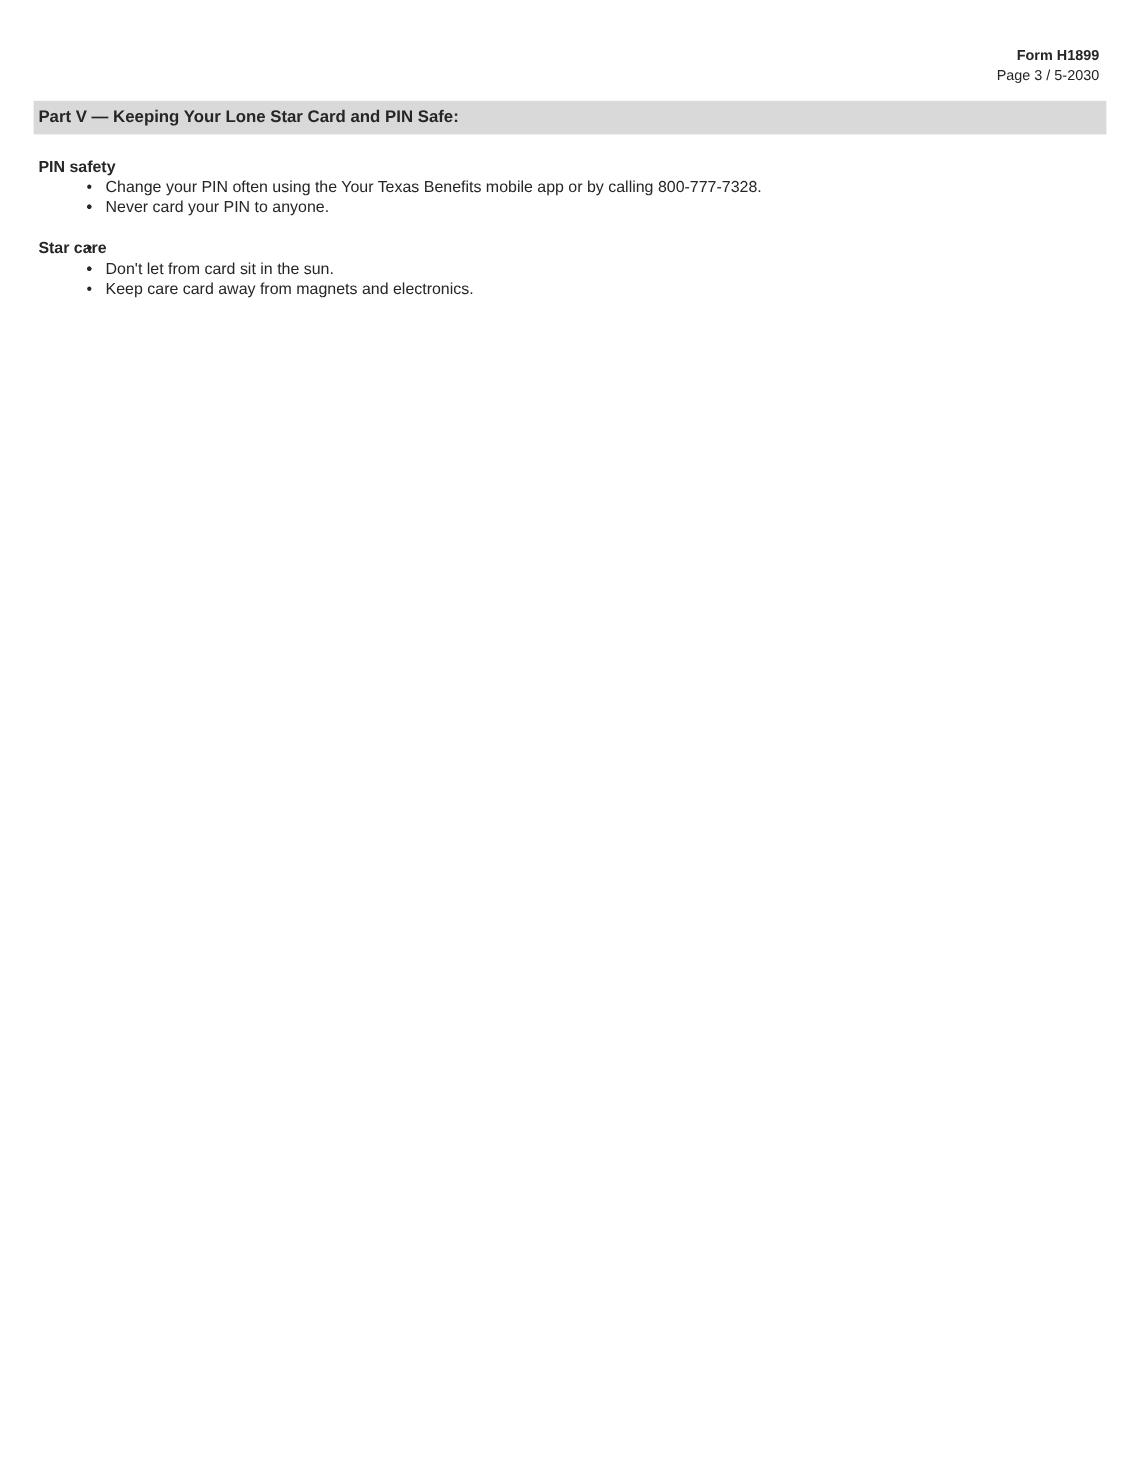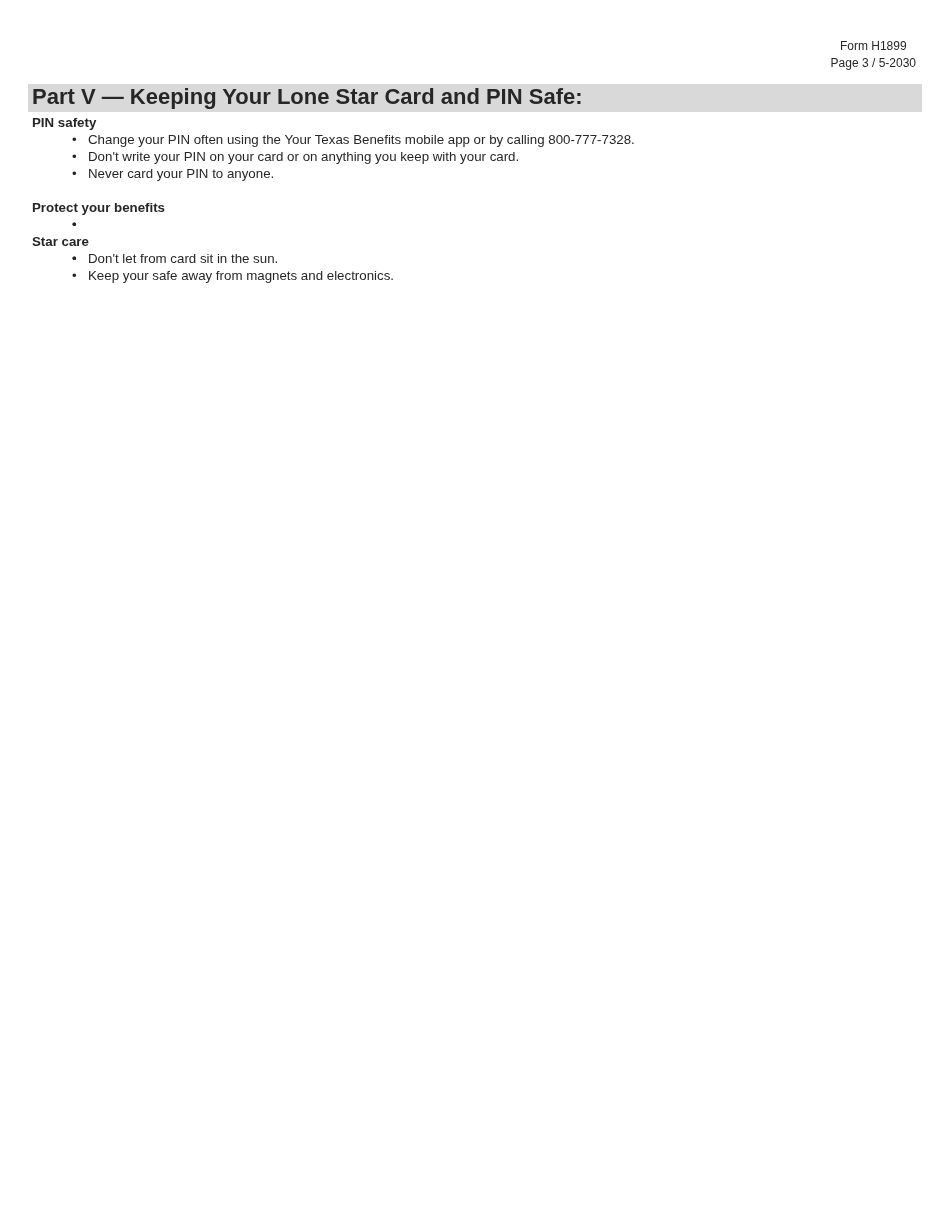--- a/index.html
+++ b/index.html
@@ -1,21 +1,21 @@
 <!DOCTYPE html>
 <html><head>
 <meta charset="utf-8">
 <style>
   html, body { margin: 0; padding: 0; background: #ffffff; }
   body { width: 950px; height: 1230px; position: relative; font-family: "Liberation Sans", sans-serif; color: #262626; overflow: hidden; }
   .header-right { position: absolute; top: 38px; right: 34px; text-align: right; font-size: 12px; line-height: 17px; }
-  .form-id { font-weight: normal; text-align: center; }
+  .form-id { font-weight: bold; }
   .section-bar { position: absolute; top: 84px; left: 28px; width: 894px; height: 28px; background: #d9d9d9; box-sizing: border-box; padding-left: 4px; }
-  .section-title { font-size: 22px; font-weight: bold; line-height: 26px; margin: 0; }
-  .content { position: absolute; top: 114px; left: 32px; width: 890px; font-size: 13.3px; line-height: 17px; }
+  .section-title { font-size: 14px; font-weight: bold; line-height: 26px; margin: 0; }
+  .content { position: absolute; top: 130px; left: 32px; width: 890px; font-size: 13.3px; line-height: 17px; }
   .group { margin-bottom: 17px; }
   .group-title { font-weight: bold; }
   ul { margin: 0; padding-left: 56px; list-style: none; }
   li { position: relative; }
   li .bullet { position: absolute; left: -16px; top: 0; }
 </style>
 </head>
 <body>
 
 <div class="header-right">
@@ -25,34 +25,33 @@
 
 <div class="section-bar">
   <h1 class="section-title">Part V — Keeping Your Lone Star Card and PIN Safe:</h1>
 </div>
 
 <div class="content">
   <div class="group">
     <div class="group-title">PIN safety</div>
     <ul>
       <li><span class="bullet">•</span><span>Change your PIN often using the Your Texas Benefits mobile app or by calling 800-777-7328.</span></li>
-      <li><span class="bullet">•</span><span>Don't write your PIN on your card or on anything you keep with your card.</span></li>
+      <li><span class="bullet">•</span></li>
       <li><span class="bullet">•</span><span>Never card your PIN to anyone.</span></li>
     </ul>
   </div>
 
   <div class="group">
-    <div class="group-title">Protect your benefits</div>
     <ul>
       <li><span class="bullet">•</span></li>
       <li><span class="bullet">•</span></li>
     </ul>
   </div>
 
   <div class="group">
     <div class="group-title">Star care</div>
     <ul>
       <li><span class="bullet">•</span></li>
       <li><span class="bullet">•</span><span>Don't let from card sit in the sun.</span></li>
-      <li><span class="bullet">•</span><span>Keep your safe away from magnets and electronics.</span></li>
+      <li><span class="bullet">•</span><span>Keep care card away from magnets and electronics.</span></li>
     </ul>
   </div>
 </div>
 
 </body></html>

